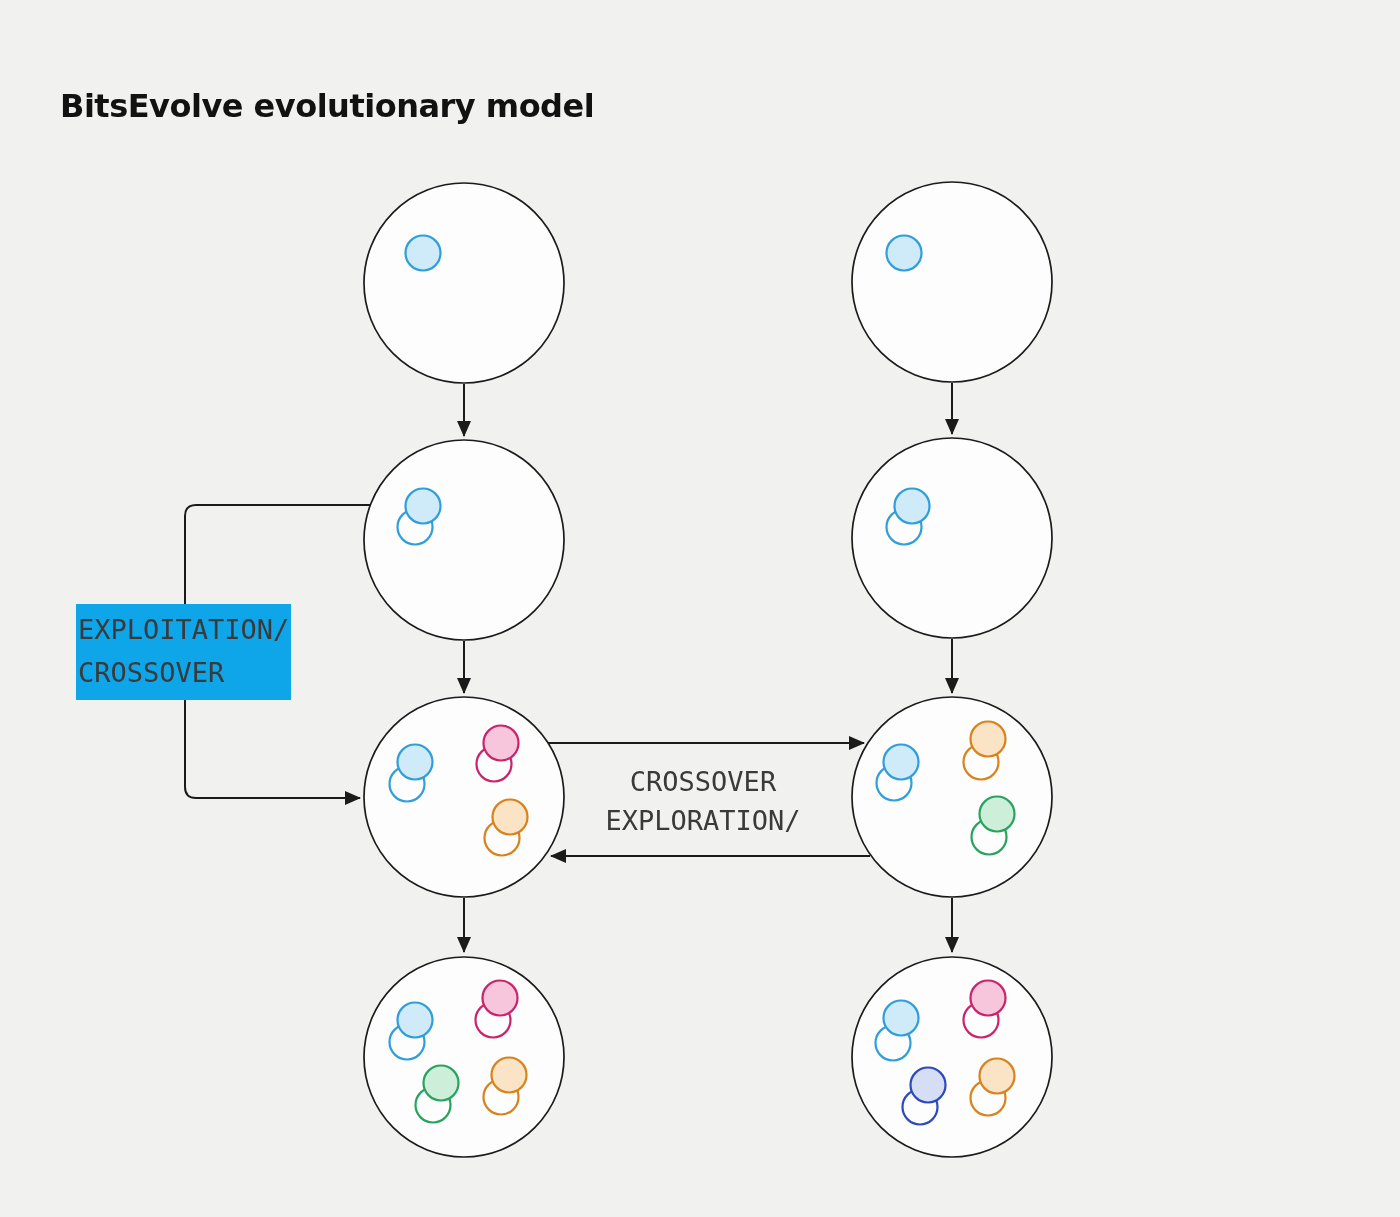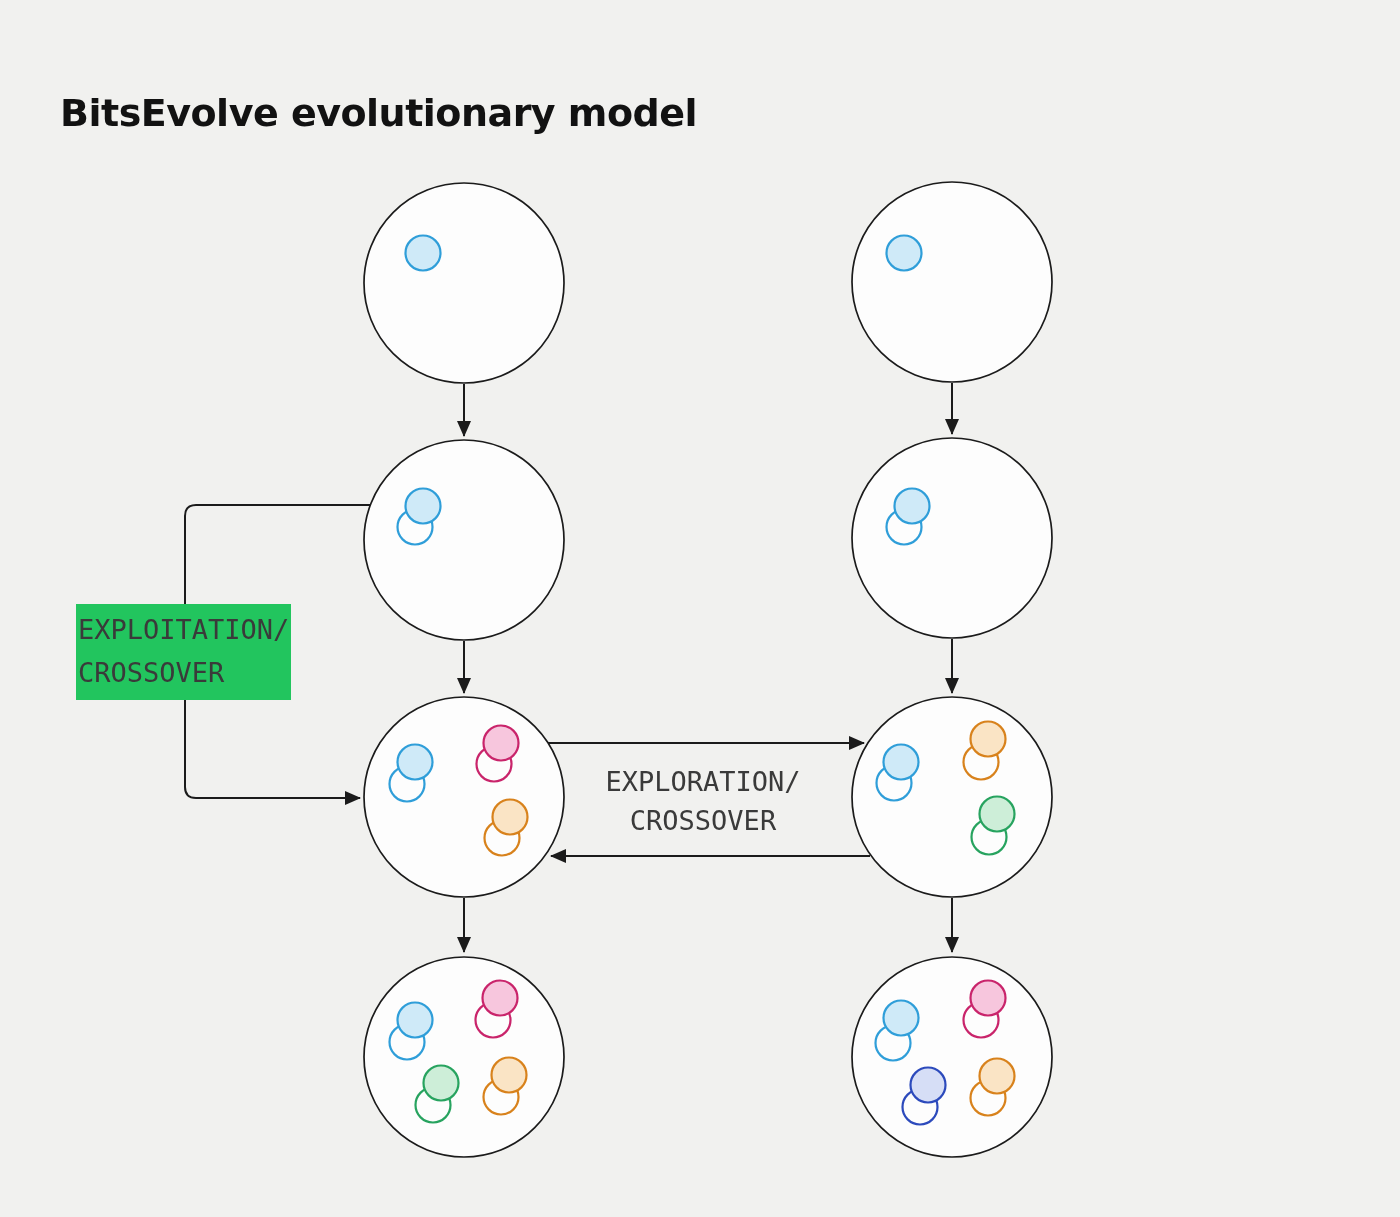--- a/index.html
+++ b/index.html
@@ -22,38 +22,38 @@
     position: absolute;
     left: 0;
     top: 0;
   }
   .page-title {
     position: absolute;
     left: 60px;
     top: 66px;
     font-family: "DejaVu Sans", sans-serif;
     font-weight: 700;
-    font-size: 38px;
+    font-size: 32px;
     letter-spacing: -0.5px;
     color: #121212;
     white-space: nowrap;
   }
   .diagram-label {
     position: absolute;
     font-family: "DejaVu Sans Mono", "Liberation Mono", monospace;
     font-size: 27px;
     color: #3a3a3a;
     white-space: nowrap;
   }
   .label-exploitation {
     left: 76px;
     top: 604px;
     line-height: 43px;
     text-align: left;
-    background: #22c55e;   
+    background: #0ea5e9;   
     padding: 4px 2px 6px 2px;
   }
   .label-exploration {
     left: 703px;
     top: 762px;
     line-height: 39px;
     text-align: center;
     transform: translateX(-50%);
   }
 </style>
@@ -137,16 +137,16 @@
     </svg>
 
   <h1 class="page-title">BitsEvolve evolutionary model</h1>
 
   <div class="diagram-label label-exploitation">
     <div>EXPLOITATION/</div>
     <div>CROSSOVER</div>
   </div>
 
   <div class="diagram-label label-exploration">
+    <div>CROSSOVER</div>
     <div>EXPLORATION/</div>
-    <div>CROSSOVER</div>
   </div>
 </div>
 
 </body></html>

